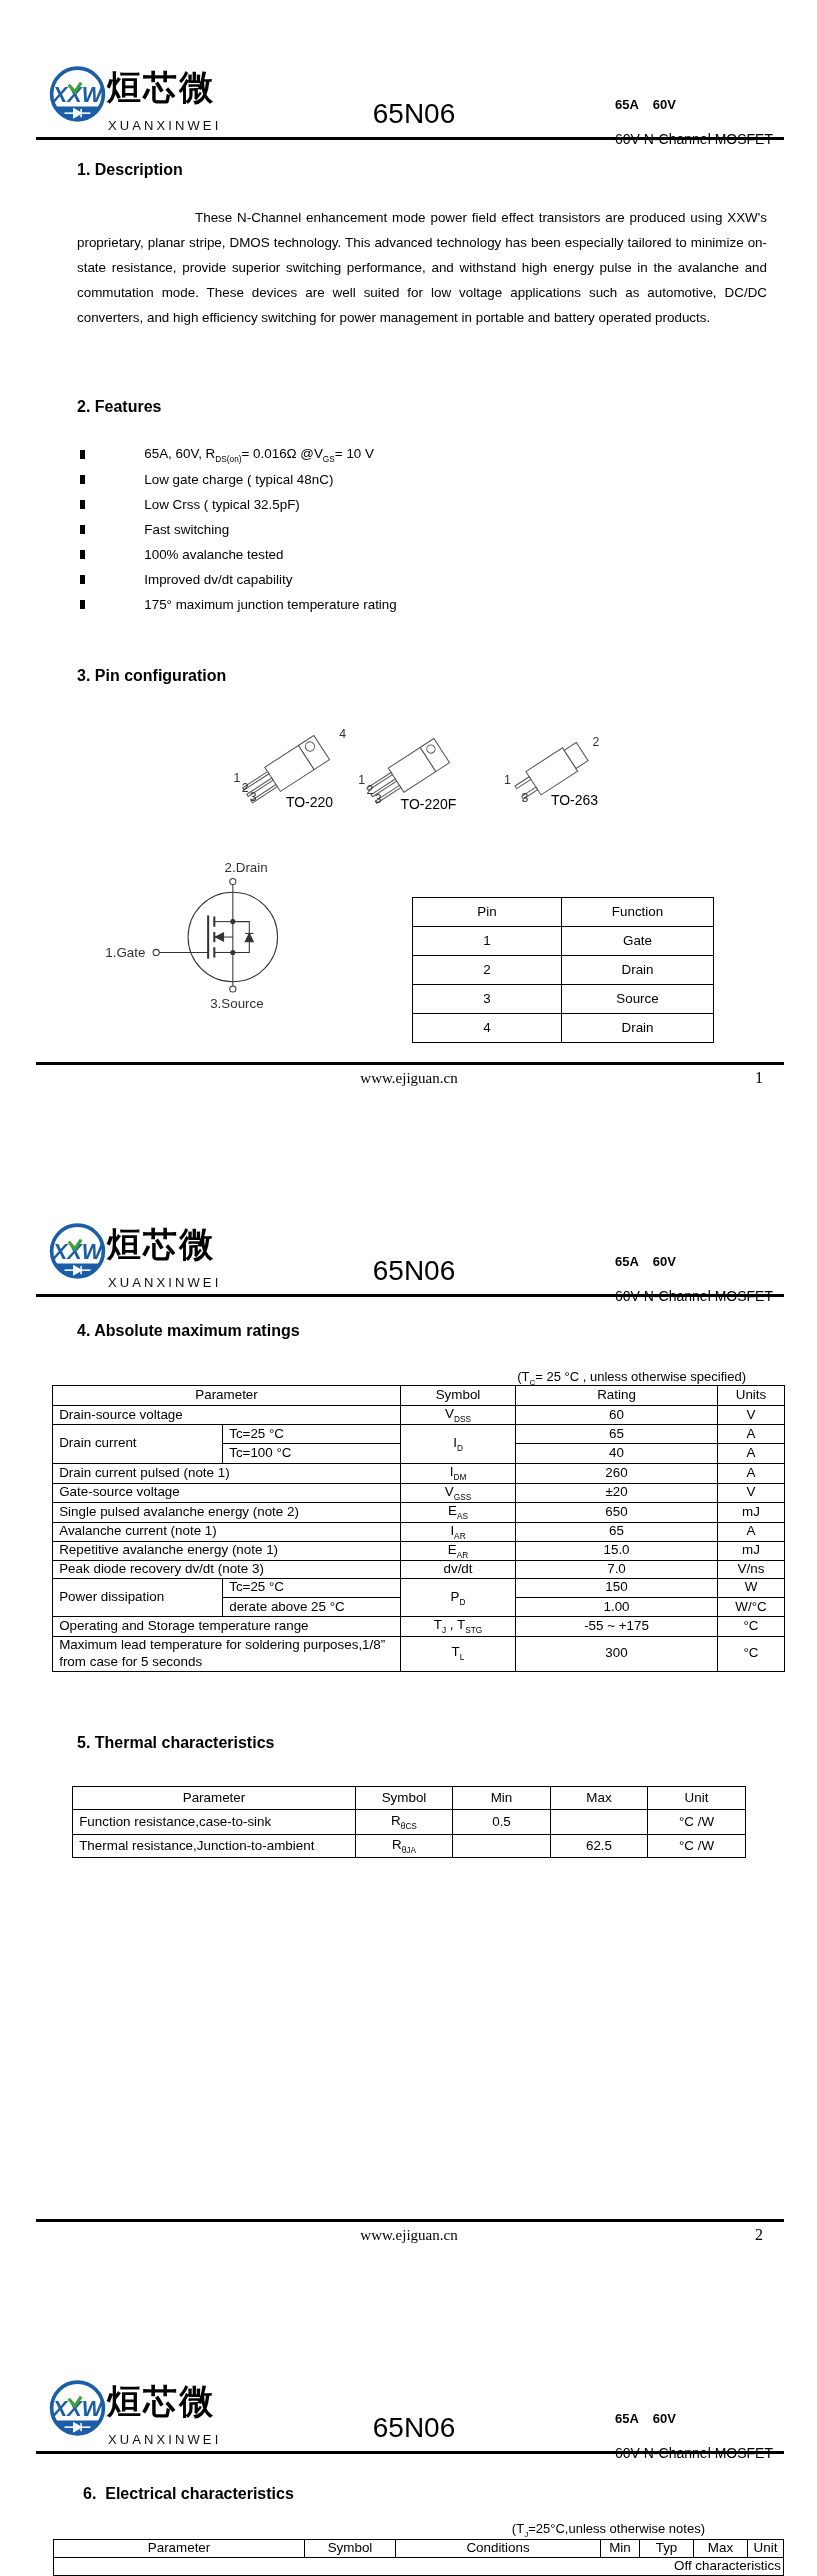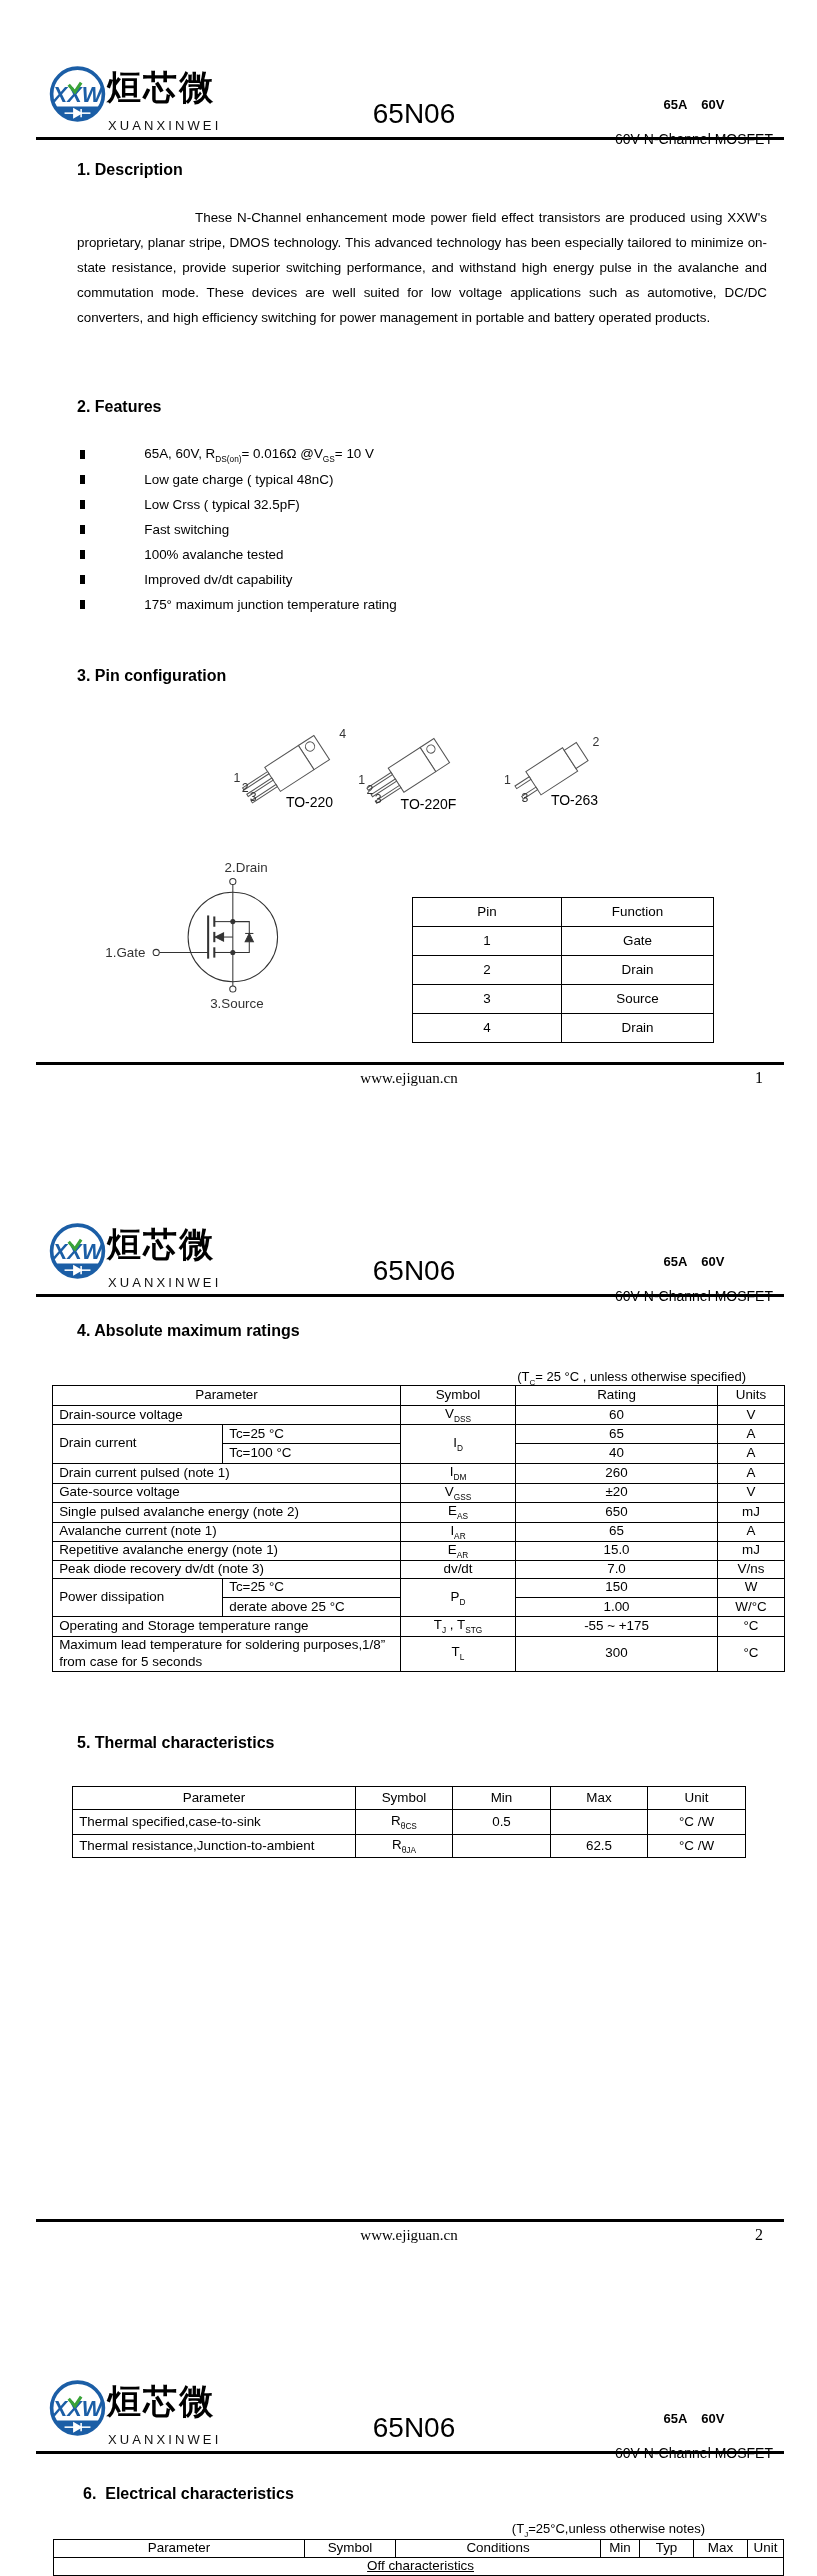--- a/index.html
+++ b/index.html
@@ -6,21 +6,21 @@
   body{width:818px;background:#fff;color:#000;font-family:"Liberation Sans",sans-serif;}
   .page{position:relative;width:806px;height:1157px;background:#fff;overflow:hidden;}
   .abs{position:absolute;}
   
   .hdr-rule{position:absolute;left:36px;width:748px;height:2.6px;background:#000;top:137px;}
   .logo-wrap{position:absolute;left:49px;top:65px;width:222px;height:72px;}
   .logo-circle{position:absolute;left:0;top:0;}
   .logo-cn{position:absolute;left:58px;top:0px;font-size:34px;font-weight:bold;letter-spacing:2.1px;font-family:"DejaVu Sans","Liberation Sans",sans-serif;}
   .logo-en{position:absolute;left:59px;top:53px;font-size:13px;letter-spacing:3.1px;color:#111;text-align:center;}
   .part-number{position:absolute;left:306px;top:98px;width:216px;text-align:center;font-size:28px;}
-  .hdr-right{position:absolute;right:33px;top:97px;text-align:center;}
+  .hdr-right{position:absolute;right:33px;top:97px;text-align:left;}
   .rating-line{font-size:13px;font-weight:bold;white-space:pre;}
   .subtitle{font-size:14px;margin-top:19px;}
   
   .ftr-rule{position:absolute;left:36px;width:748px;height:2.6px;background:#000;top:1062px;}
   .ftr-site{position:absolute;left:0;top:1070px;width:818px;text-align:center;font-family:"Liberation Serif",serif;font-size:15px;}
   .ftr-num{position:absolute;right:43px;top:1069px;font-family:"Liberation Serif",serif;font-size:16px;}
   
   .sec-title{position:absolute;font-size:16px;font-weight:bold;white-space:pre;}
   .body-text{font-size:13.4px;line-height:25px;}
   .desc{position:absolute;left:77px;top:205px;width:690px;text-align:justify;text-indent:118px;}
@@ -28,21 +28,21 @@
   .feat{height:25px;display:flex;align-items:center;font-size:13.4px;gap:36px;}
   .bullet{width:5.7px;height:8.2px;background:#000;margin-left:2.6px;margin-right:23px;flex:0 0 auto;}
   .pkg-label{position:absolute;font-size:14px;text-align:center;width:103px;}
   .cond-note{position:absolute;font-size:13px;white-space:pre;}
   
   table.tbl{border-collapse:collapse;table-layout:fixed;font-size:13.4px;position:absolute;}
   .tbl td,.tbl th{border:1px solid #000;text-align:center;vertical-align:middle;font-weight:normal;padding:0 2.1px;line-height:1.25;}
   .tbl thead th{border-bottom:1.5px solid #000;}
   .tbl{border:1.5px solid #000;}
   .tbl .pl{text-align:left;padding-left:6.2px;}
-  .tbl tr.secrow td{text-align:center;padding-left:6.2px;text-decoration:underline;}.h33{height:17px}.h34{height:17.5px}.h35{height:18px}.h36{height:18.5px}
+  .tbl tr.secrow td{text-align:right;padding-left:6.2px;}.h33{height:17px}.h34{height:17.5px}.h35{height:18px}.h36{height:18.5px}
   .h37{height:19px}.h38{height:19.6px}.h39{height:20px}.h45{height:23px}.h48{height:25px}
   .h50{height:26px}.h56{height:29px}.h67{height:35px}
   sub{font-size:62%;}
   svg text{font-family:"Liberation Sans",sans-serif;}
 </style>
 </head>
 <body>
 
 <div class="page">
 
@@ -362,21 +362,21 @@
       <tr class="h45">
         <th>Parameter</th>
         <th>Symbol</th>
         <th>Min</th>
         <th>Max</th>
         <th>Unit</th>
       </tr>
     </thead>
     <tbody>
       <tr class="h48">
-        <td class="pl">Thermal specified,case-to-sink</td>
+        <td class="pl">Function resistance,case-to-sink</td>
         <td>R<sub>θCS</sub></td>
         <td>0.5</td>
         <td></td>
         <td>°C /W</td>
       </tr>
       <tr class="h45">
         <td class="pl">Thermal resistance,Junction-to-ambient</td>
         <td>R<sub>θJA</sub></td>
         <td></td>
         <td>62.5</td>

